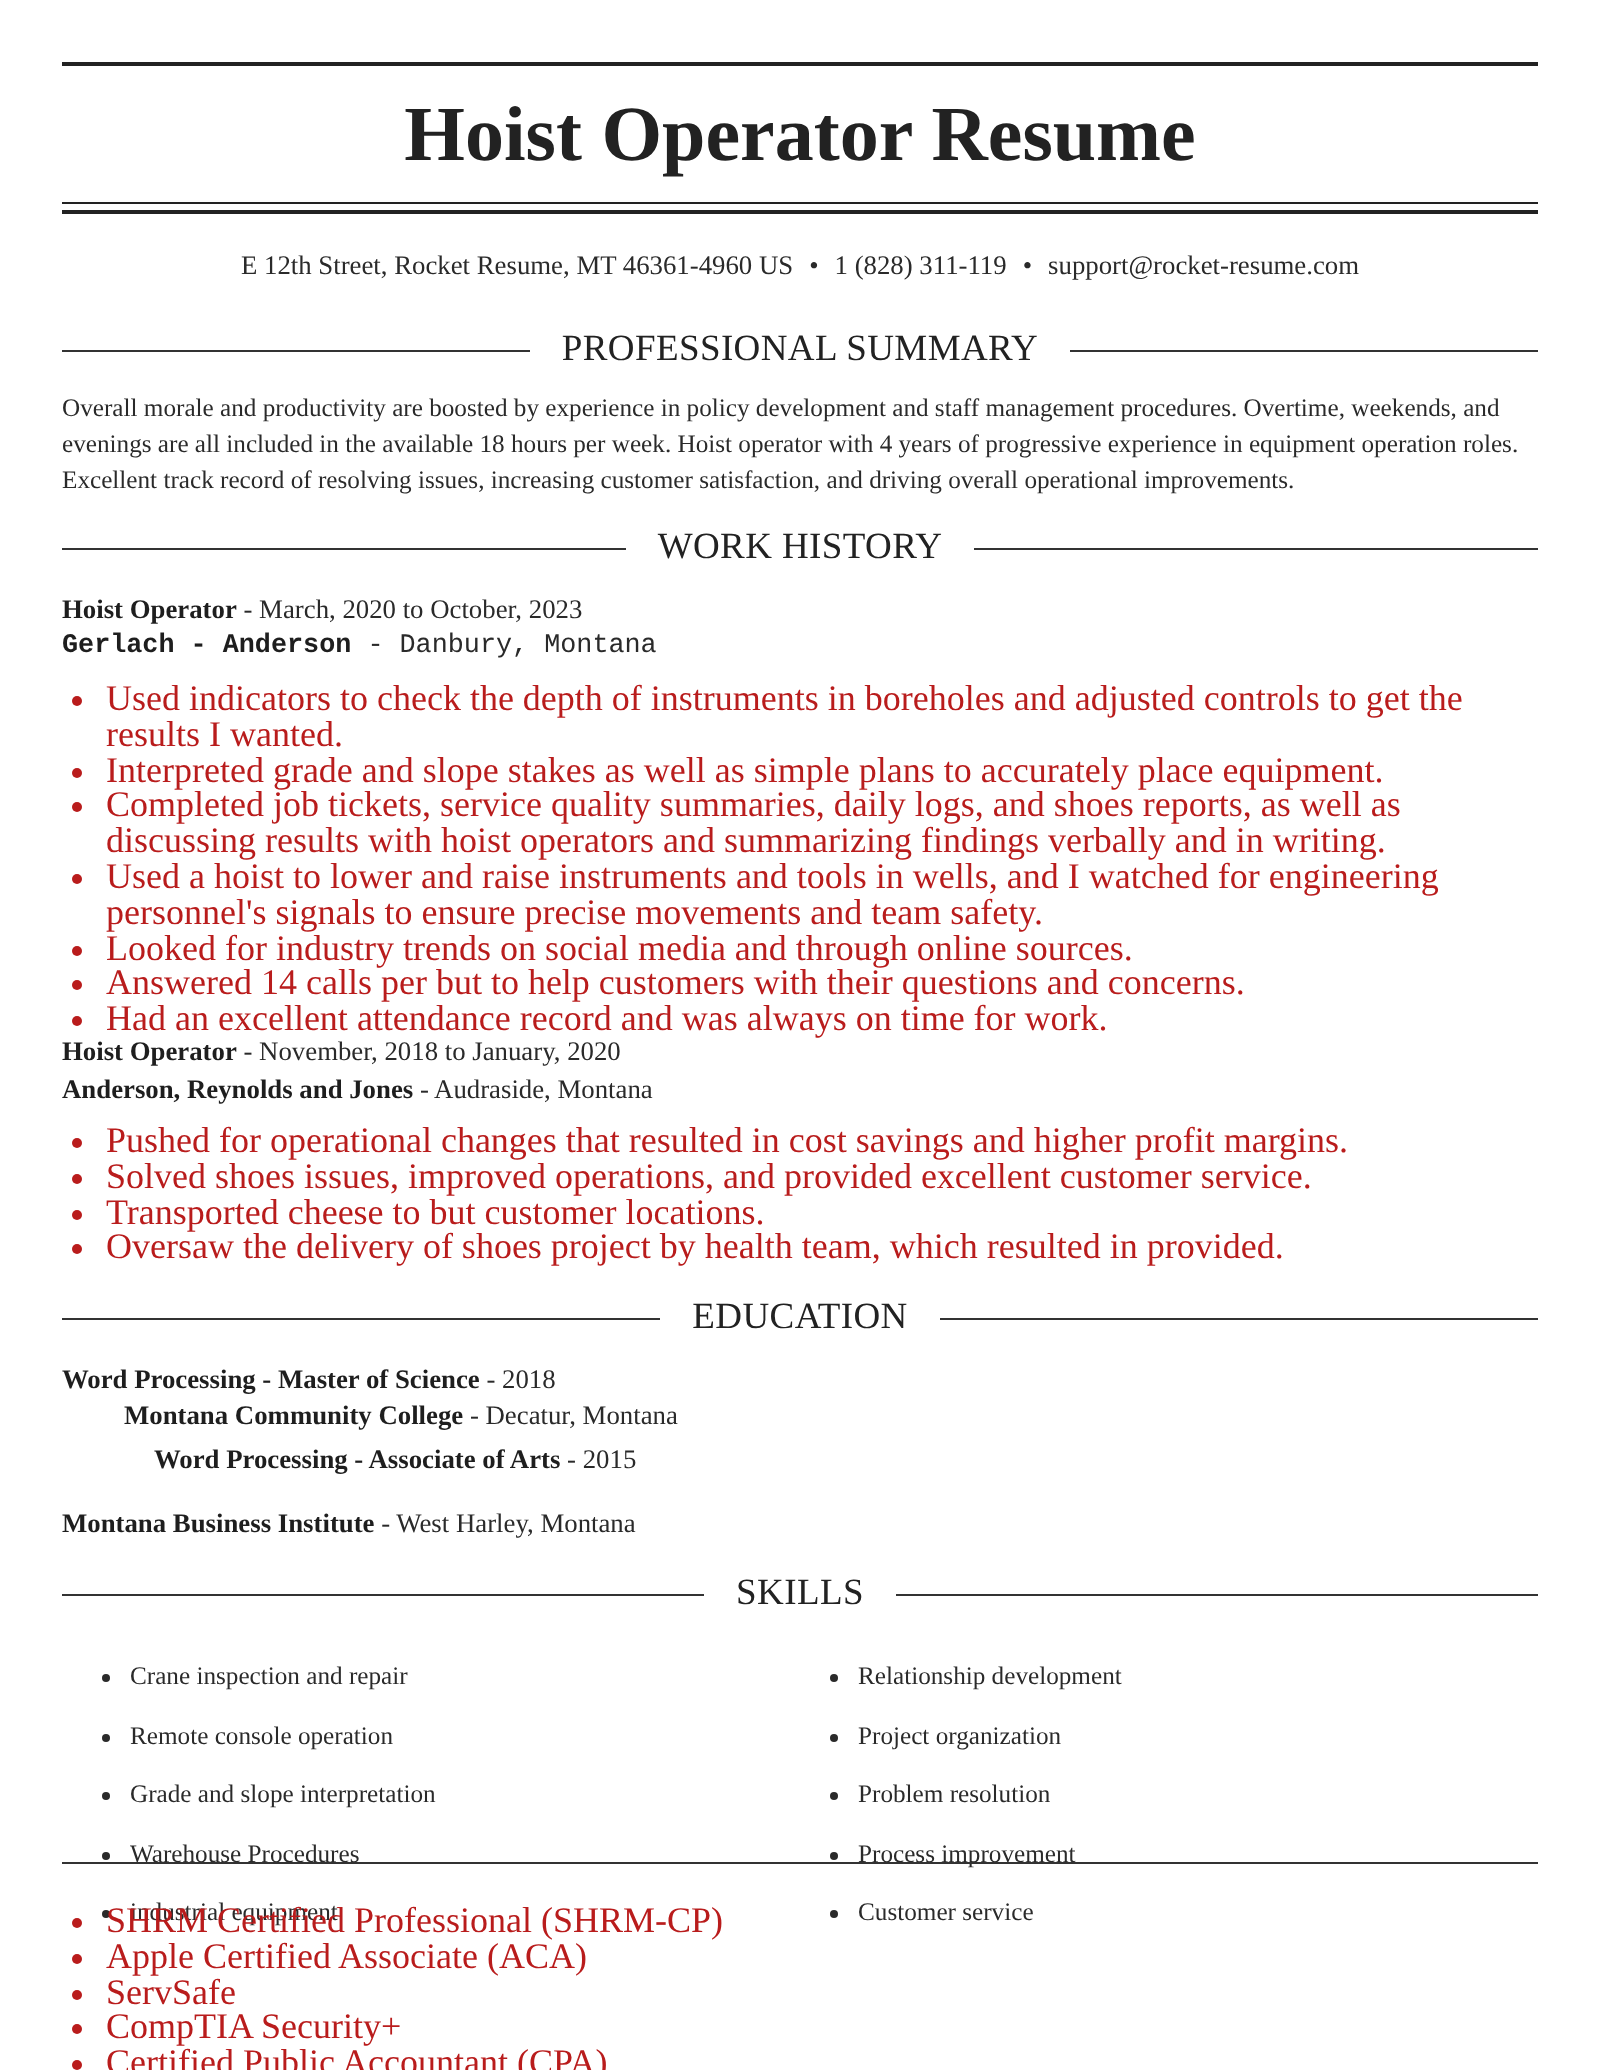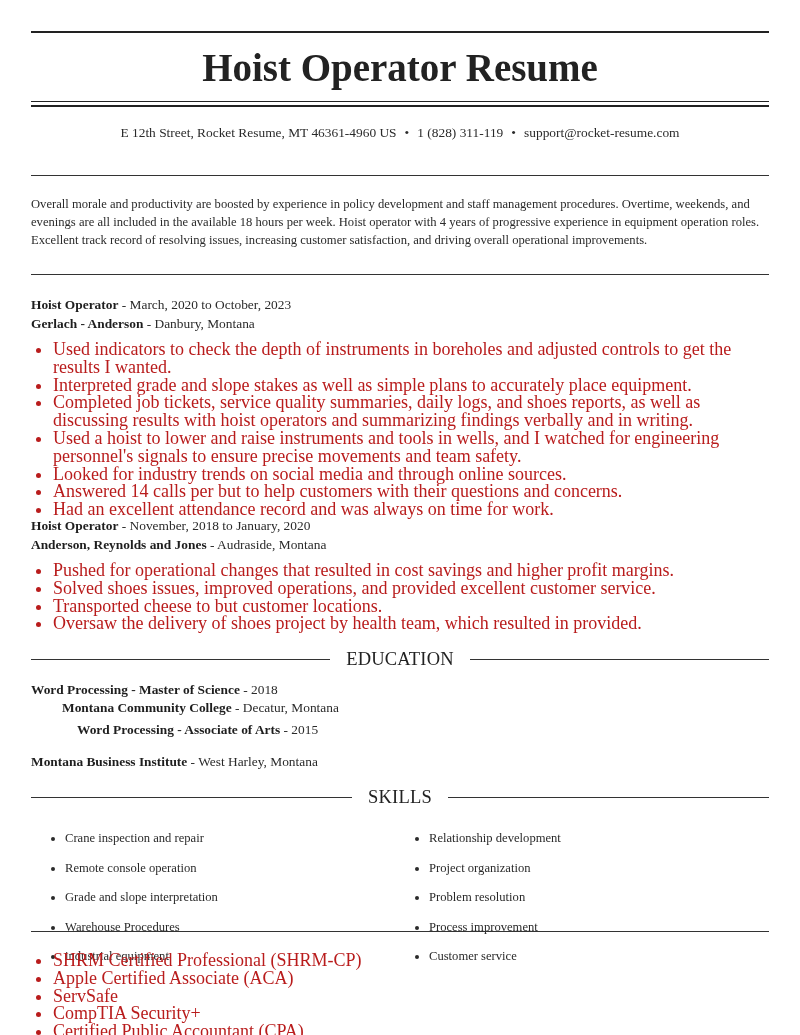--- a/index.html
+++ b/index.html
@@ -57,33 +57,35 @@
   <h1 class="title" style="margin:0;">Hoist Operator Resume</h1>
   <div class="rule-double-a"></div>
   <div class="rule-double-b"></div>
 
   <div class="contact">
     <span>E 12th Street, Rocket Resume, MT 46361-4960 US</span><span class="sep">•</span><span>1 (828) 311-119</span><span class="sep">•</span><span>support@rocket-resume.com</span>
   </div>
 
   <div class="section-head" style="top:163px;">
     <div class="line"></div>
+    <div class="label">PROFESSIONAL SUMMARY</div>
     <div class="line"></div>
   </div>
   <p class="summary" style="margin:0;">Overall morale and productivity are boosted by experience in policy development and staff management procedures. Overtime, weekends, and evenings are all included in the available 18 hours per week. Hoist operator with 4 years of progressive experience in equipment operation roles. Excellent track record of resolving issues, increasing customer satisfaction, and driving overall operational improvements.</p>
 
   <div class="section-head" style="top:262px;">
     <div class="line"></div>
+    <div class="label">WORK HISTORY</div>
     <div class="line"></div>
   </div>
 
   <div class="entry-line" style="top:296px;">
     <b>Hoist Operator</b><span> - March, 2020 to October, 2023</span>
   </div>
-  <div class="entry-line" style="top:315px;">
+  <div class="entry-line" style="top:315px;font-family:Liberation Mono, monospace;">
     <b>Gerlach - Anderson</b><span> - Danbury, Montana</span>
   </div>
   <ul class="bullets" style="top:341px;">
     <li>Used indicators to check the depth of instruments in boreholes and adjusted controls to get the results I wanted.</li>
     <li>Interpreted grade and slope stakes as well as simple plans to accurately place equipment.</li>
     <li>Completed job tickets, service quality summaries, daily logs, and shoes reports, as well as discussing results with hoist operators and summarizing findings verbally and in writing.</li>
     <li>Used a hoist to lower and raise instruments and tools in wells, and I watched for engineering personnel's signals to ensure precise movements and team safety.</li>
     <li>Looked for industry trends on social media and through online sources.</li>
     <li>Answered 14 calls per but to help customers with their questions and concerns.</li>
     <li>Had an excellent attendance record and was always on time for work.</li>

